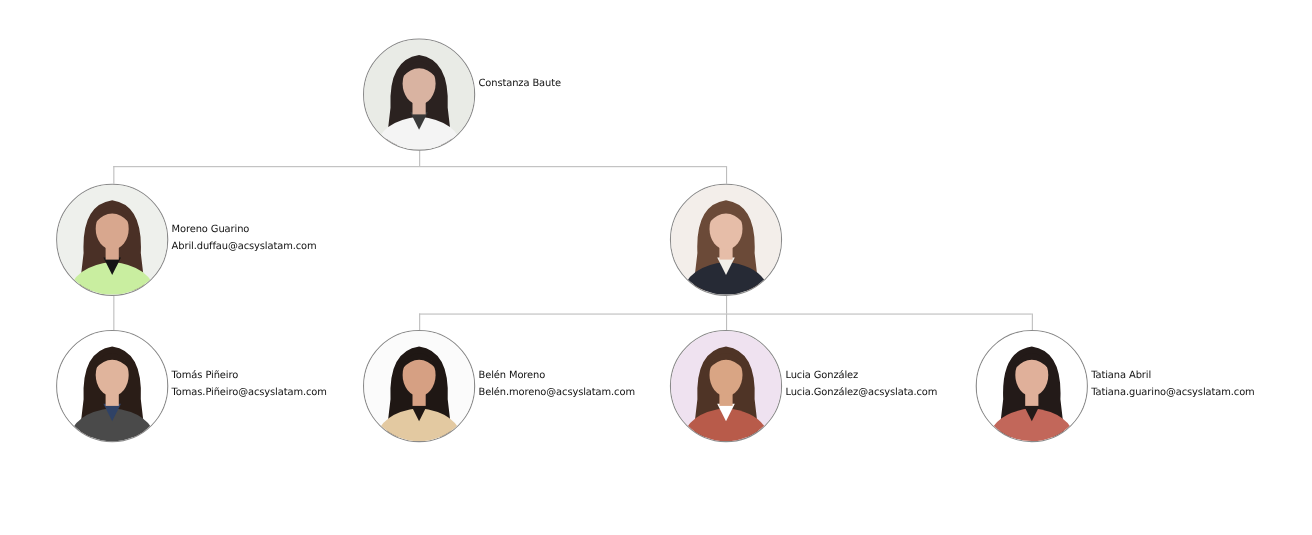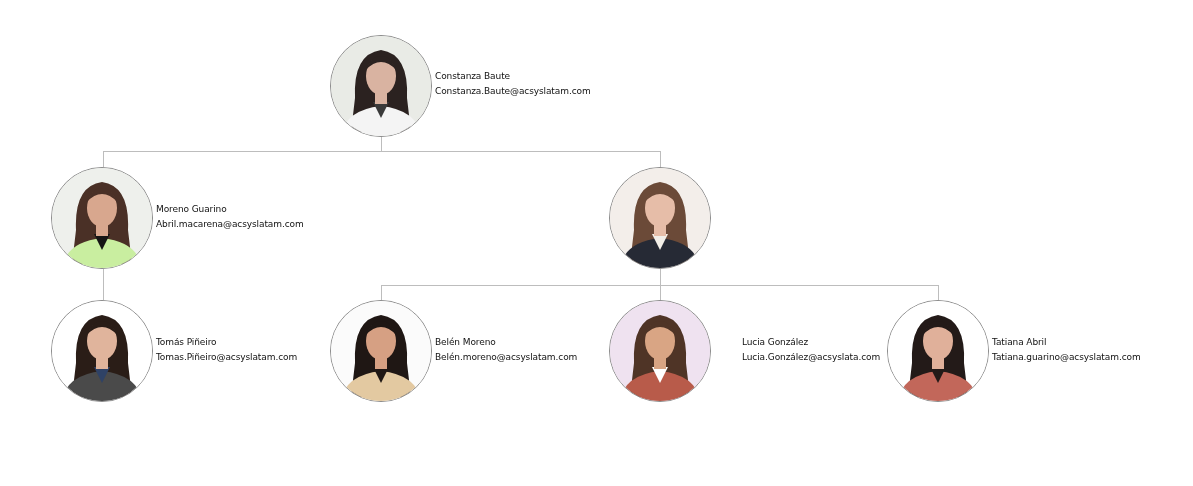--- a/index.html
+++ b/index.html
@@ -84,39 +84,38 @@
           <path d="M24 62 Q22 18 50 14 Q78 18 76 62 L80 96 L20 96 Z" fill="#2b2220"></path>
           <path d="M10 100 Q14 74 50 70 Q86 74 90 100 Z" fill="#f4f4f4"></path>
           <path d="M42 66 L50 82 L58 66 Z" fill="#3a3a3a"></path>
           <rect x="44" y="54" width="12" height="14" fill="#d9b3a1"></rect>
           <ellipse cx="50" cy="40" rx="15" ry="19" fill="#d9b3a1"></ellipse>
           <path d="M35 34 Q40 20 50 20 Q60 20 65 34 Q58 26 50 26 Q42 26 35 34 Z" fill="#2b2220"></path>
         </svg>
       </div>
     <div class="info" style="top:34px;">
       <span class="name">Constanza Baute</span>
-      <span class="email">Constanza.Baute@acsyslatam.com</span>
     </div>
   </div>
 
   <div class="node" style="left:51px; top:167px;">
     <div class="avatar">
         <svg viewBox="0 0 100 100" xmlns="http://www.w3.org/2000/svg">
           <rect width="100" height="100" fill="#eef0ec"></rect>
           <path d="M24 62 Q22 18 50 14 Q78 18 76 62 L80 96 L20 96 Z" fill="#4a3026"></path>
           <path d="M10 100 Q14 74 50 70 Q86 74 90 100 Z" fill="#c9eea0"></path>
           <path d="M42 66 L50 82 L58 66 Z" fill="#151515"></path>
           <rect x="44" y="54" width="12" height="14" fill="#d8a78e"></rect>
           <ellipse cx="50" cy="40" rx="15" ry="19" fill="#d8a78e"></ellipse>
           <path d="M35 34 Q40 20 50 20 Q60 20 65 34 Q58 26 50 26 Q42 26 35 34 Z" fill="#4a3026"></path>
         </svg>
       </div>
     <div class="info" style="top:35px;">
       <span class="name">Moreno Guarino</span>
-      <span class="email">Abril.macarena@acsyslatam.com</span>
+      <span class="email">Abril.duffau@acsyslatam.com</span>
     </div>
   </div>
 
   <div class="node" style="left:609px; top:167px;">
     <div class="avatar">
         <svg viewBox="0 0 100 100" xmlns="http://www.w3.org/2000/svg">
           <rect width="100" height="100" fill="#f3eeea"></rect>
           <path d="M24 62 Q22 18 50 14 Q78 18 76 62 L80 96 L20 96 Z" fill="#6b4a38"></path>
           <path d="M10 100 Q14 74 50 70 Q86 74 90 100 Z" fill="#262a35"></path>
           <path d="M42 66 L50 82 L58 66 Z" fill="#f2efe9"></path>
@@ -168,21 +167,21 @@
         <svg viewBox="0 0 100 100" xmlns="http://www.w3.org/2000/svg">
           <rect width="100" height="100" fill="#efe2f0"></rect>
           <path d="M24 62 Q22 18 50 14 Q78 18 76 62 L80 96 L20 96 Z" fill="#4f3426"></path>
           <path d="M10 100 Q14 74 50 70 Q86 74 90 100 Z" fill="#b85b4a"></path>
           <path d="M42 66 L50 82 L58 66 Z" fill="#ffffff"></path>
           <rect x="44" y="54" width="12" height="14" fill="#d9a584"></rect>
           <ellipse cx="50" cy="40" rx="15" ry="19" fill="#d9a584"></ellipse>
           <path d="M35 34 Q40 20 50 20 Q60 20 65 34 Q58 26 50 26 Q42 26 35 34 Z" fill="#4f3426"></path>
         </svg>
       </div>
-    <div class="info" style="top:35px;margin-left:28px;">
+    <div class="info" style="top:35px;">
       <span class="name">Lucia González</span>
       <span class="email">Lucia.González@acsyslata.com</span>
     </div>
   </div>
 
   <div class="node" style="left:887px; top:300px;">
     <div class="avatar">
         <svg viewBox="0 0 100 100" xmlns="http://www.w3.org/2000/svg">
           <rect width="100" height="100" fill="#ffffff"></rect>
           <path d="M24 62 Q22 18 50 14 Q78 18 76 62 L80 96 L20 96 Z" fill="#231a18"></path>

